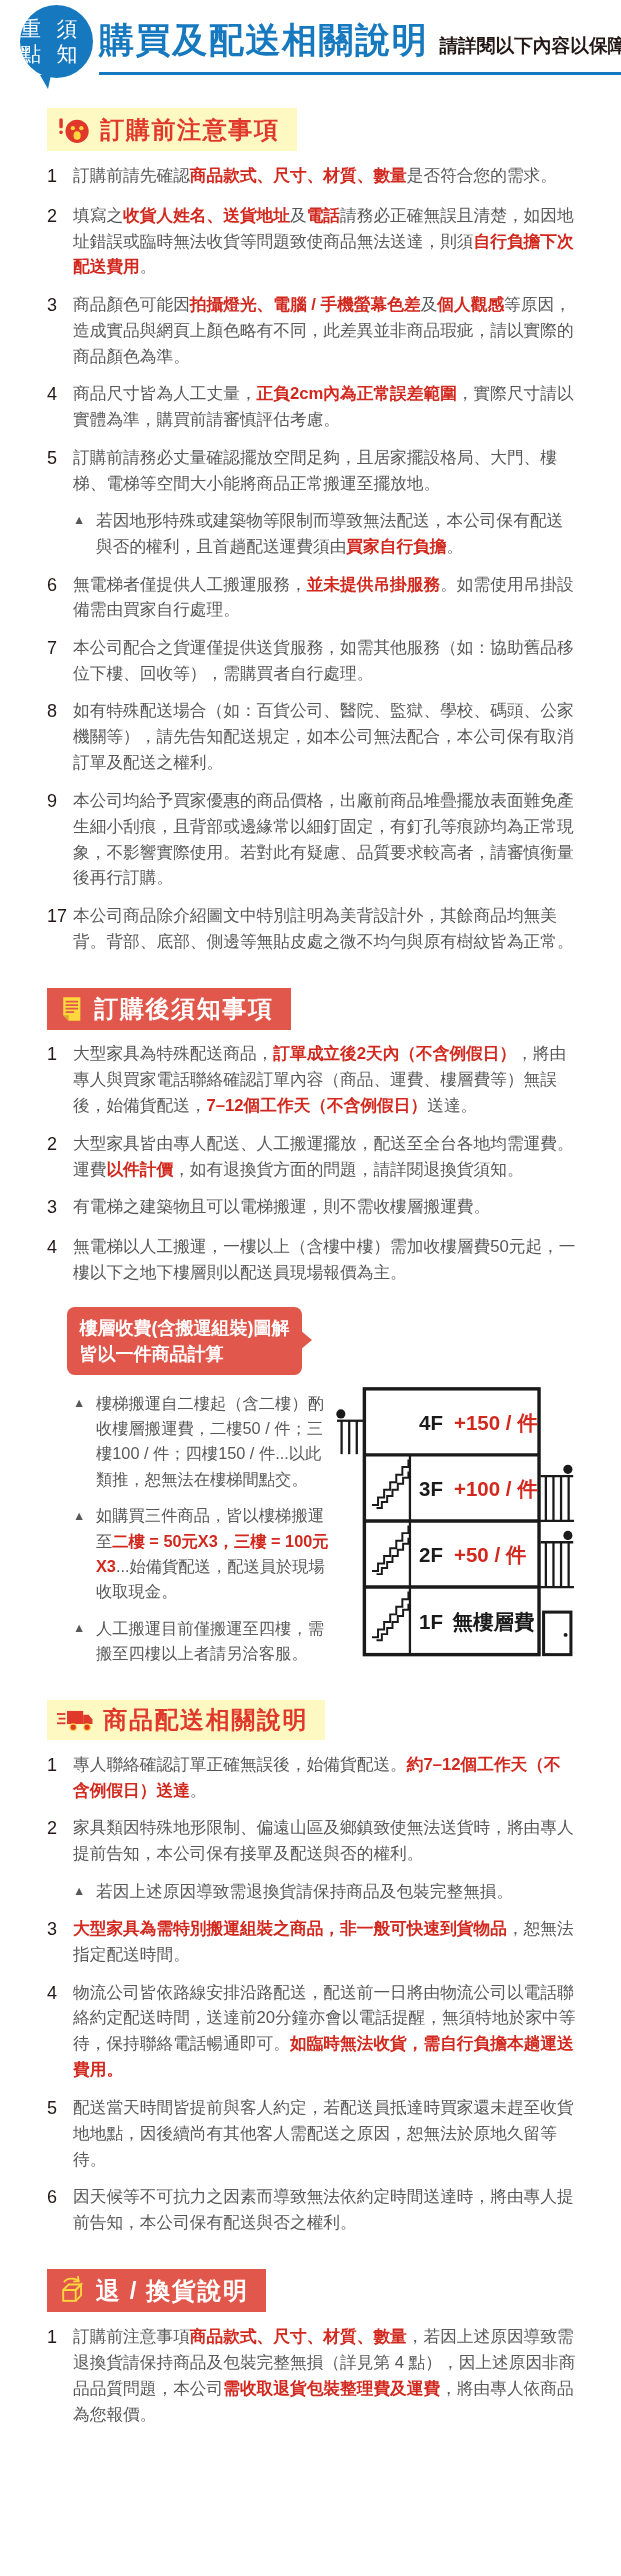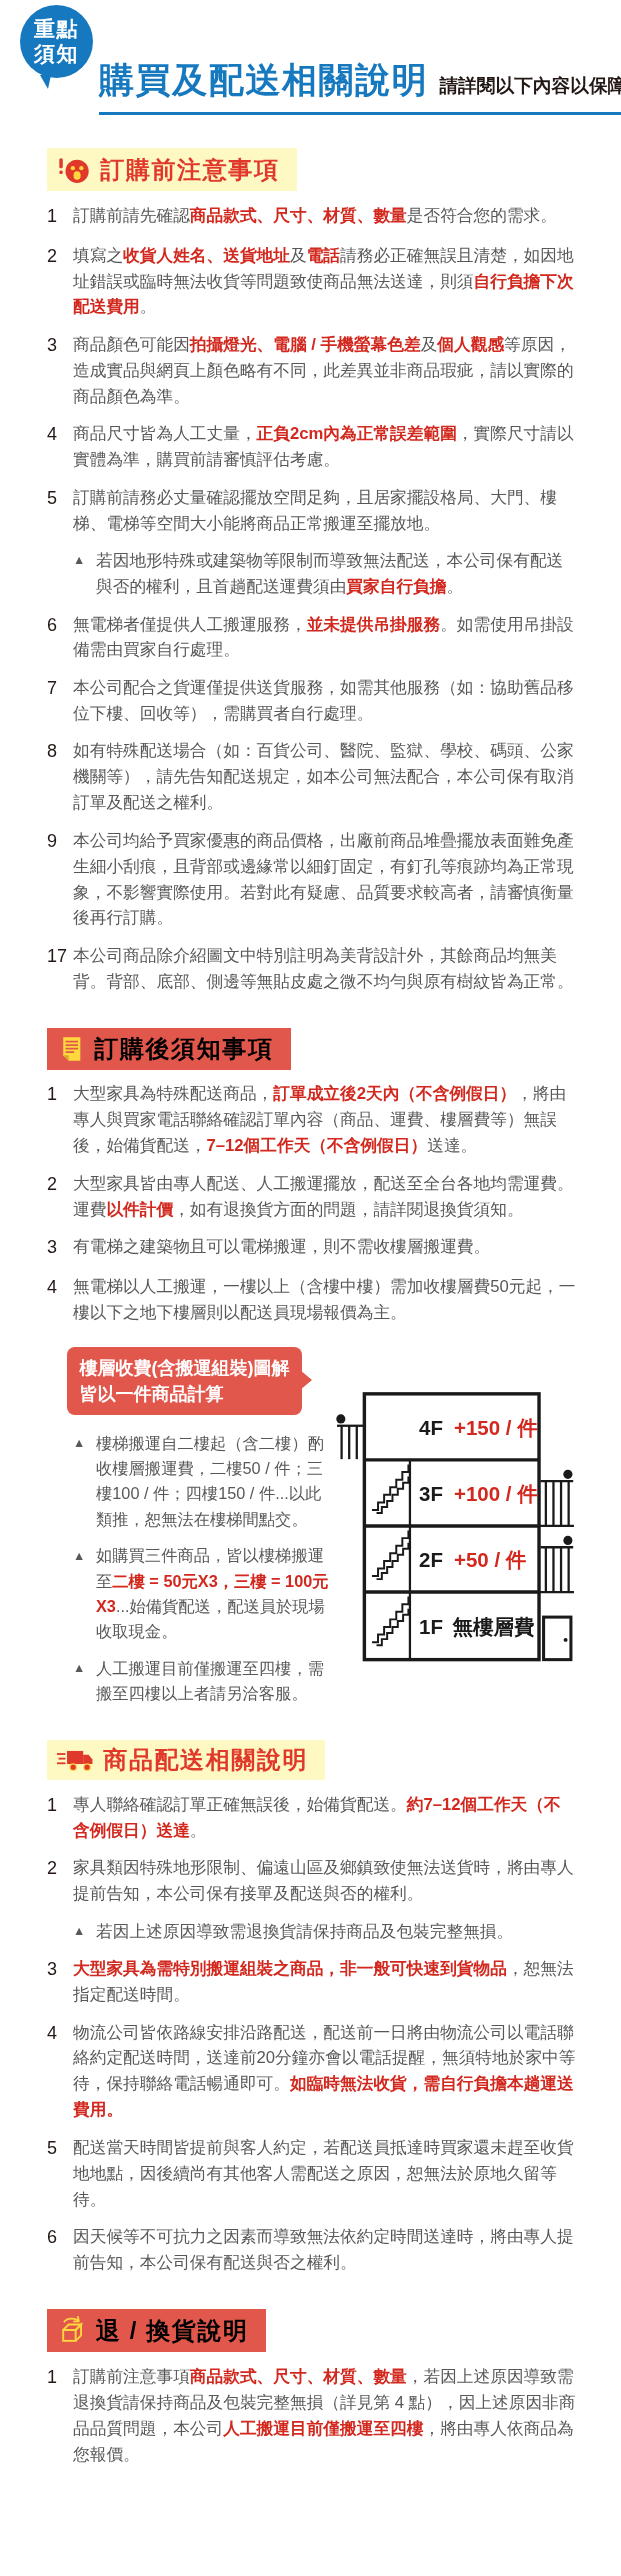--- a/index.html
+++ b/index.html
@@ -2,47 +2,47 @@
 <html style="font-size:12.4px"><head>
 <meta charset="utf-8">
 <style>
   html,body{margin:0;padding:0;background:#fff;}
   body{width:622px;font-family:"Liberation Sans","DejaVu Sans",sans-serif;color:#595757;}
   .red{color:#d2281e;font-weight:bold;}
 
   
   .page-head{position:relative;padding:17px 0 0 99px;}
   .badge{position:absolute;left:20px;top:4.7px;width:73px;height:73px;border-radius:50%;
-    background:#1678be;color:#fff;font-weight:bold;font-size:21px;display:flex;flex-direction:column;
+    background:#1678be;color:#fff;font-weight:normal;font-size:21px;display:flex;flex-direction:row;
     align-items:center;justify-content:center;line-height:1.2;z-index:2;letter-spacing:1.6px;}
   .badge:after{content:"";position:absolute;left:20px;bottom:-11.7px;
     border-style:solid;border-width:14px 3.9px 0 8.6px;border-color:#1678be transparent transparent transparent;}
   .title-row{display:flex;align-items:baseline;gap:11px;flex-wrap:nowrap;}
-  .page-title{color:#1678be;font-size:35px;font-weight:bold;letter-spacing:1.6px;white-space:nowrap;margin-top:40px;}
+  .page-title{color:#1678be;font-size:35px;font-weight:bold;letter-spacing:1.6px;white-space:nowrap;}
   .page-subtitle{color:#231815;font-size:18.7px;font-weight:bold;white-space:nowrap;}
   .head-rule{height:3.1px;background:#1678be;margin-top:7.8px;}
 
   
   .content{padding:0 45px 0 47px;}
   .sec{margin-top:33px;}
   .sec-head{display:inline-flex;align-items:center;gap:9.3px;padding:7px 17px 7px 10px;
     font-size:24px;font-weight:bold;letter-spacing:1.6px;line-height:1;}
   .yellow-head{background:#fef9c3;color:#e0392b;}
-  .red-head{background:#e2574c;color:#000000;}
+  .red-head{background:#e2574c;color:#ffffff;}
   .sec-head .icon{display:inline-flex;align-items:center;}
 
   .item{display:flex;margin-top:11.7px;font-size:16.7px;line-height:1.55;}
   .marker{flex:none;width:26px;font-size:18px;color:#231815;}
   .item.sub{padding-left:26px;}
   .item.sub .marker{width:23px;font-size:12.4px;color:#595757;padding-top:3.1px;}
   .item.cont .marker{visibility:hidden;}
   .txt{flex:1;min-width:0;}
 
   
-  .floor-block{display:flex;margin-top:22px;align-items:center;}
+  .floor-block{display:flex;margin-top:22px;align-items:flex-end;}
   .fd-left{flex:1;min-width:0;padding-right:3.1px;}
   .bubble{position:relative;margin-left:20px;width:max-content;max-width:257px;background:#e2574c;
     color:#fff;font-size:18px;font-weight:bold;line-height:1.45;padding:7.8px 12.4px;border-radius:7.8px;}
   .bubble:after{content:"";position:absolute;right:-20px;top:23px;
     border:10px solid transparent;border-left:12.4px solid #e2574c;}
   .fd-notes{margin-top:15.5px;}
   .fd-notes .item{font-size:16.3px;}
   .fd-right{flex:none;width:243px;padding-top:3.1px;}
 </style>
 </head>
@@ -305,19 +305,19 @@
             <path d="M24 18 L31 11 V25 L24 32"></path>
             <line x1="8" y1="18" x2="24" y2="18"></line>
           </g>
         </svg>
       </span>
       <span>退 / 換貨說明</span>
     </div>
     <div class="items">
         <div class="item">
           <span class="marker">1</span>
-          <div class="txt"><span>訂購前注意事項</span><span class="red">商品款式、尺寸、材質、數量</span><span>，若因上述原因導致需退換貨請保持商品及包裝完整無損（詳見第 4 點），因上述原因非商品品質問題，本公司</span><span class="red">人工搬運目前僅搬運至四樓</span><span>，將由專人依商品為您報價。</span></div>
+          <div class="txt"><span>訂購前注意事項</span><span class="red">商品款式、尺寸、材質、數量</span><span>，若因上述原因導致需退換貨請保持商品及包裝完整無損（詳見第 4 點），因上述原因非商品品質問題，本公司</span><span class="red">需收取退貨包裝整理費及運費</span><span>，將由專人依商品為您報價。</span></div>
         </div>
       </div>
   </section>
 
 </div>
 
 
 </body></html>

